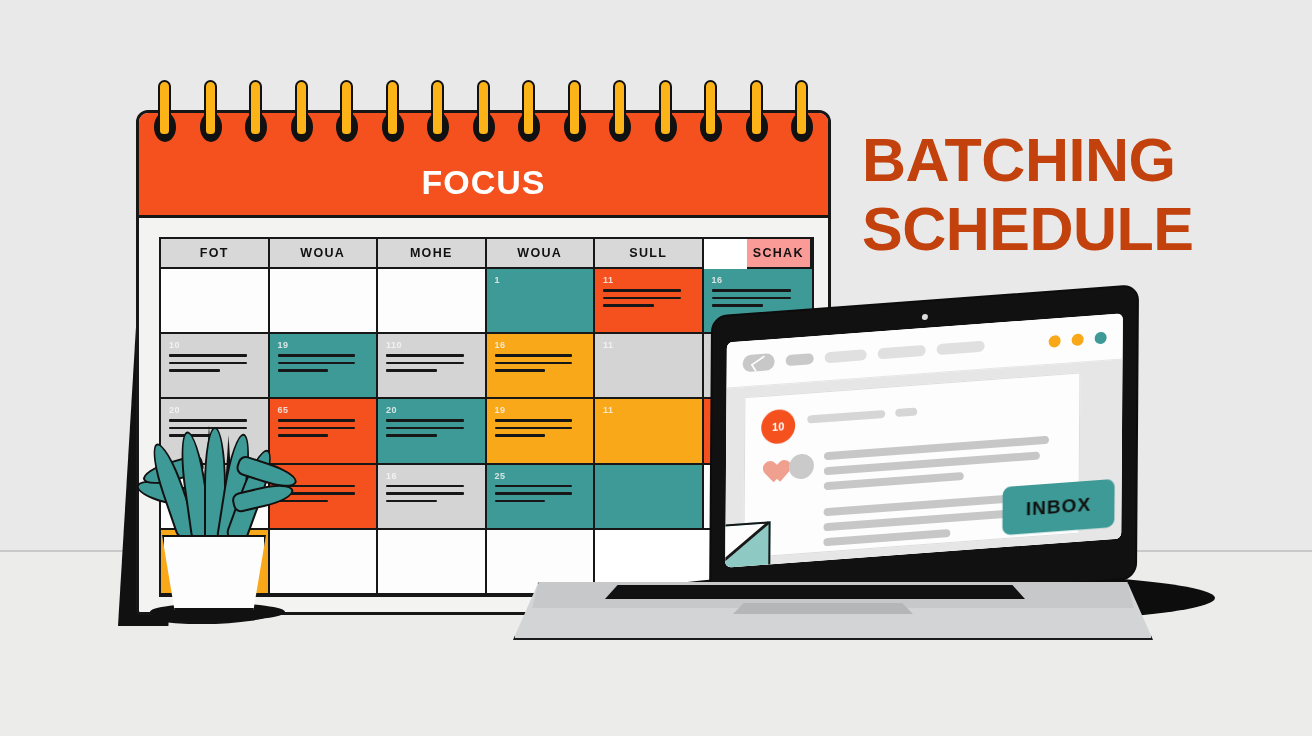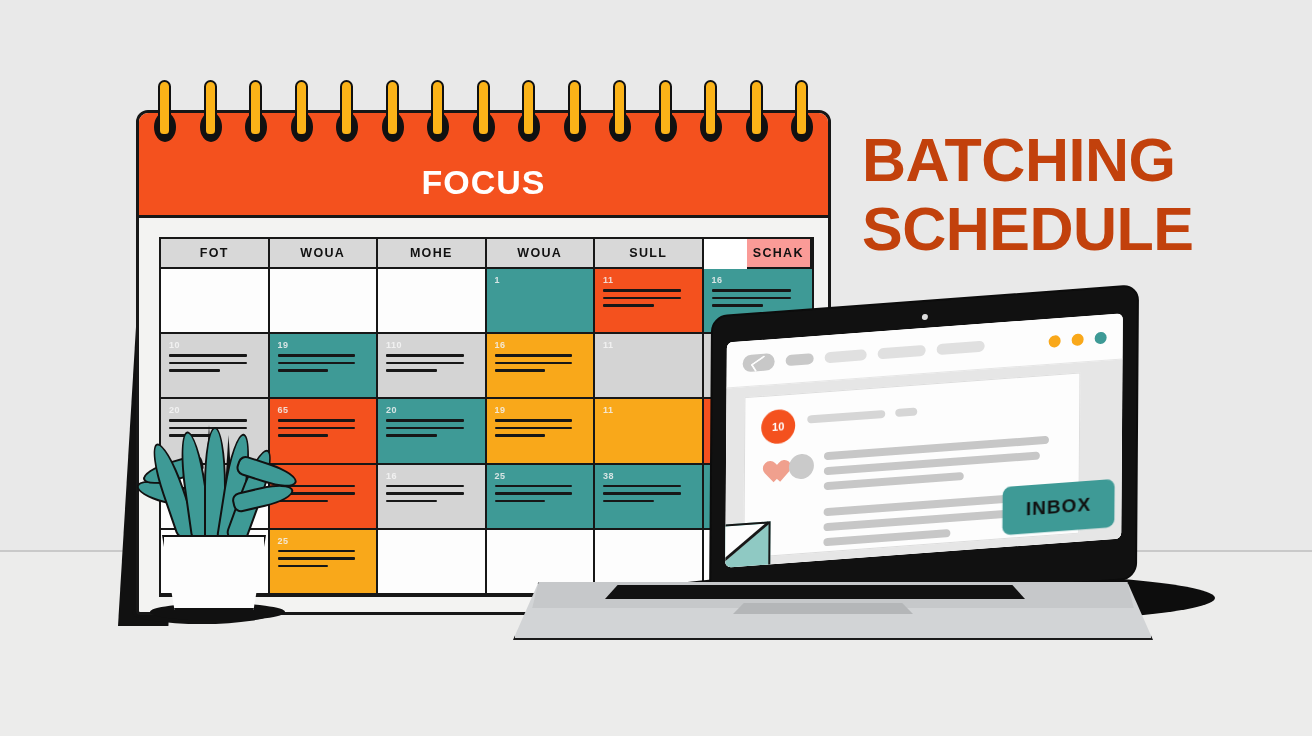--- a/index.html
+++ b/index.html
@@ -384,28 +384,20 @@
           </div>
           <div class="cell teal">
             <span class="daynum">25</span>
             <div class="lines">
               <div class="ln w1"></div>
               <div class="ln w2"></div>
               <div class="ln w3"></div>
             </div>
           </div>
           <div class="cell teal">
-            <span class="daynum">38</span>
-            <div class="lines">
-              <div class="ln w1"></div>
-              <div class="ln w2"></div>
-              <div class="ln w3"></div>
-            </div>
-          </div>
-          <div class="cell teal">
             <span class="daynum"></span>
           </div>
           <div class="cell white">
             <span class="daynum"></span>
           </div>
           <div class="cell amber">
             <span class="daynum">25</span>
             <div class="lines">
               <div class="ln w1"></div>
               <div class="ln w2"></div>

